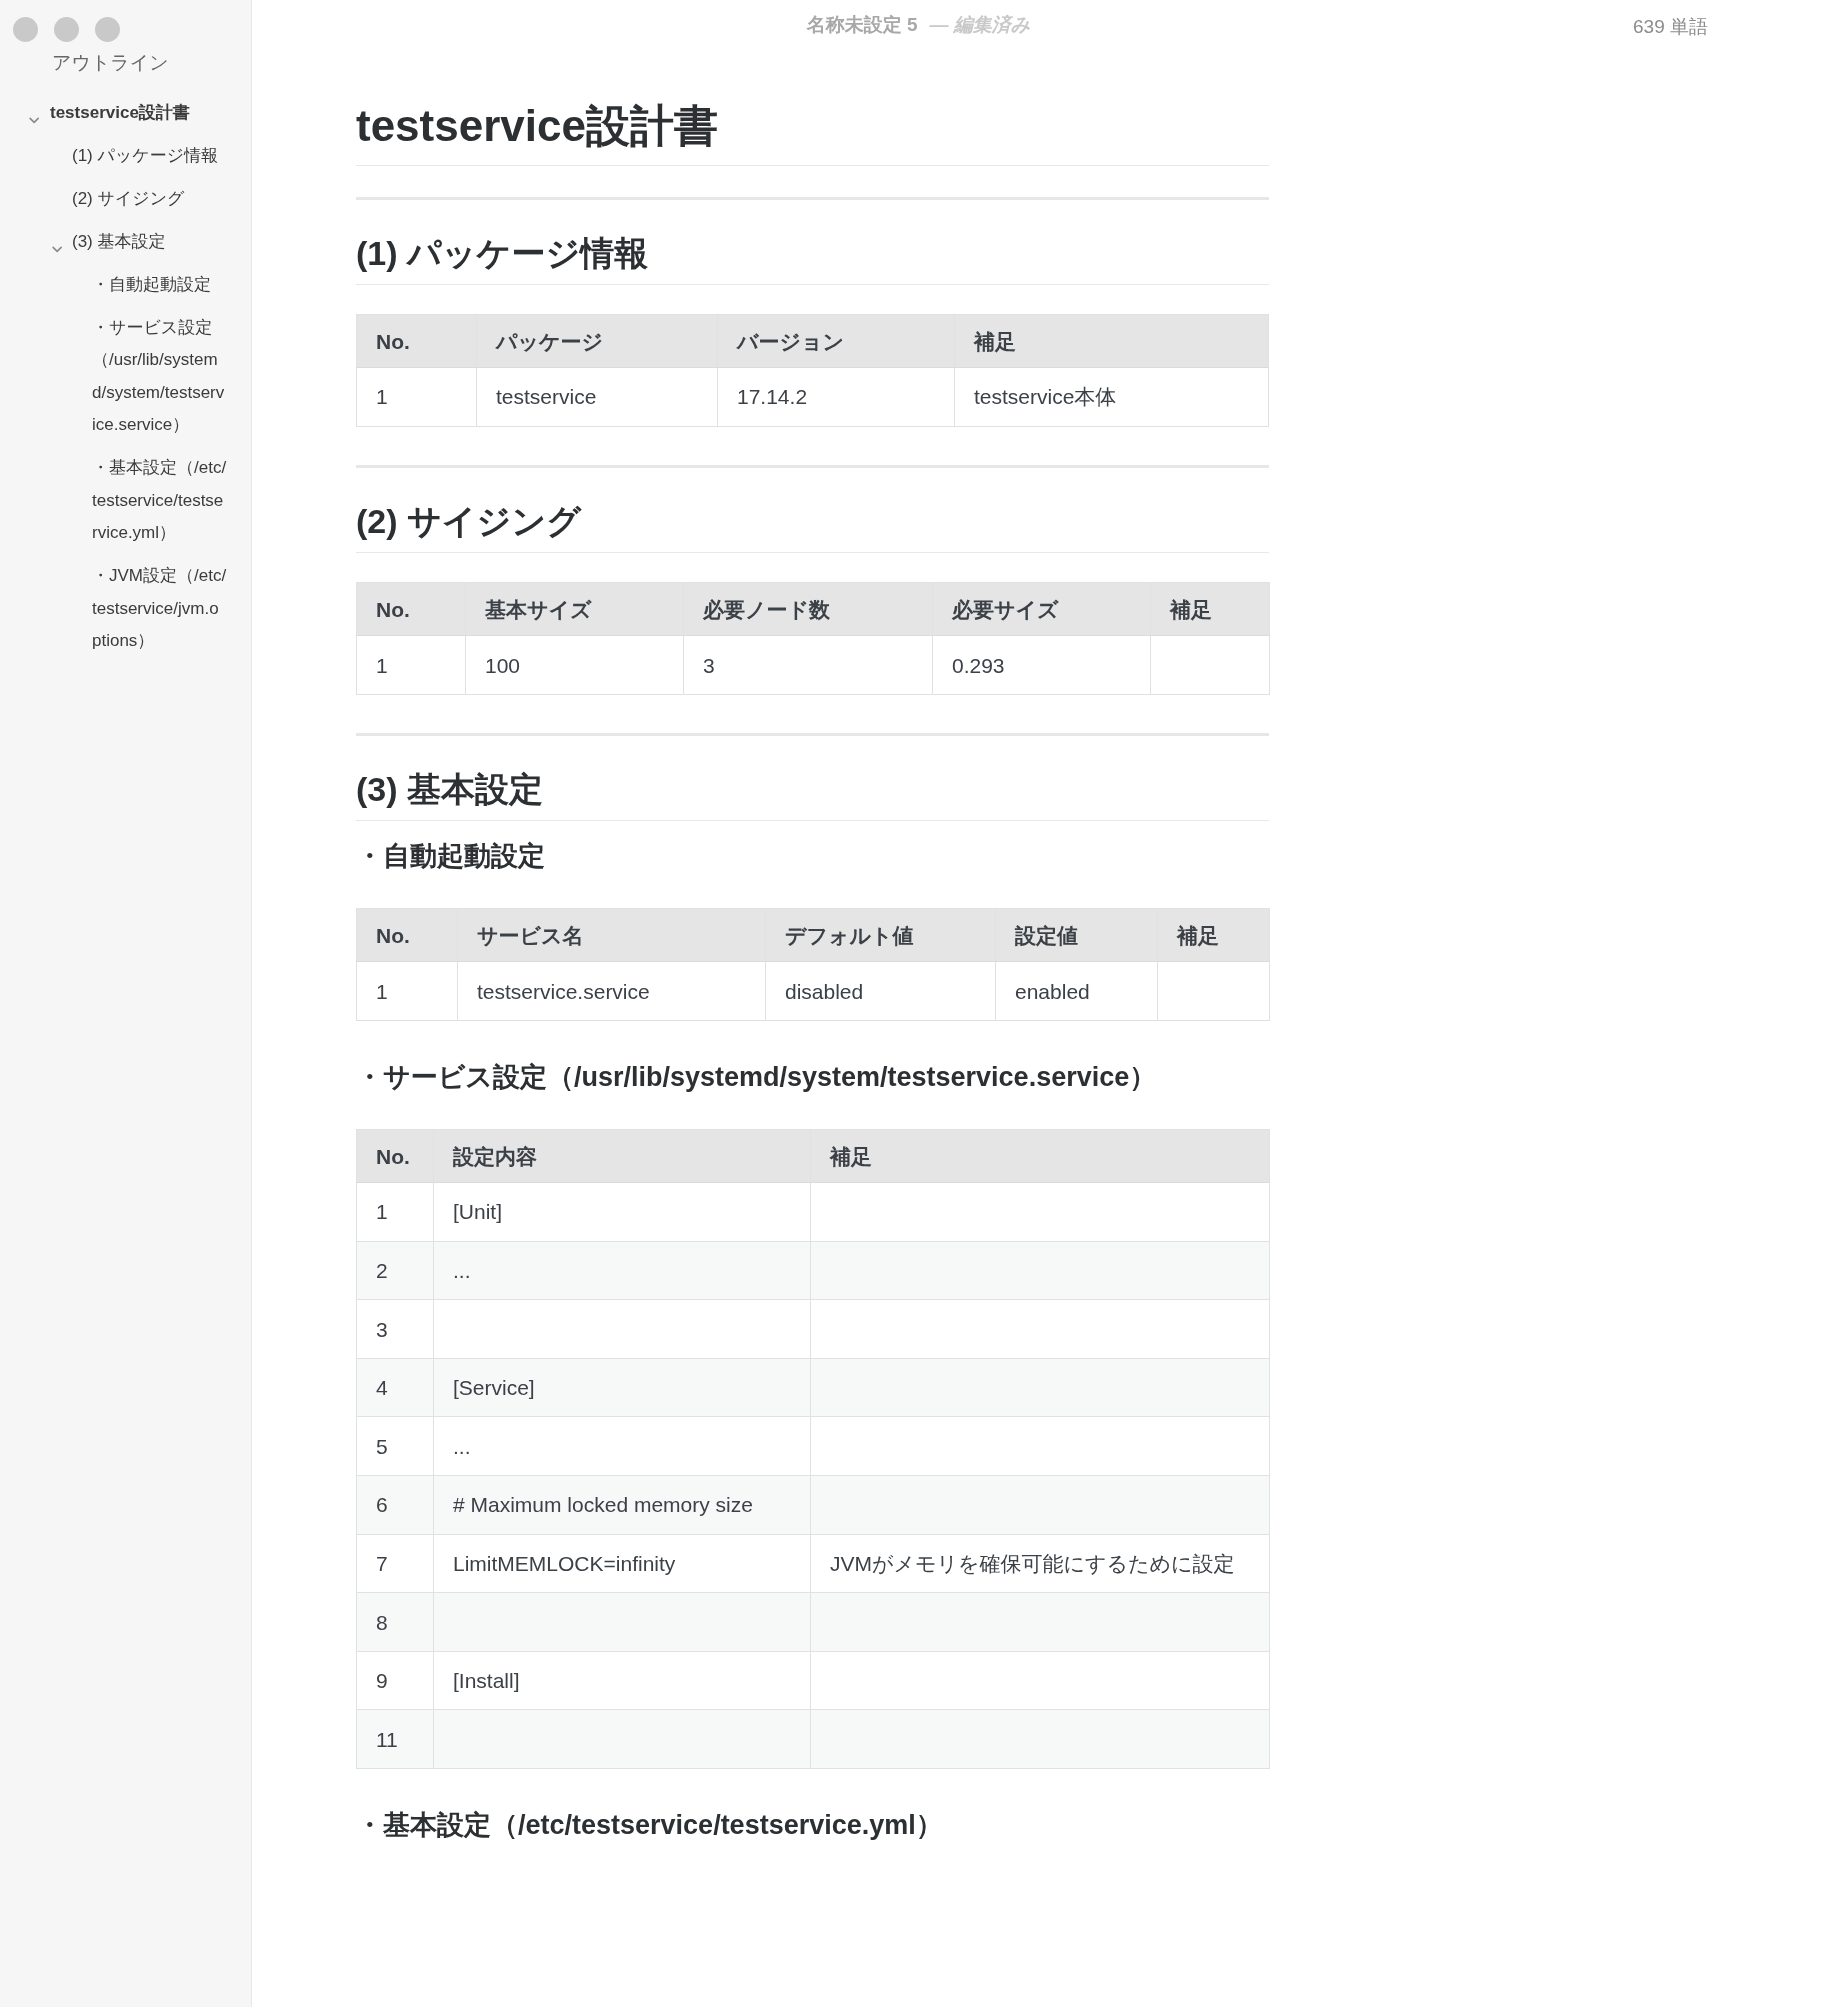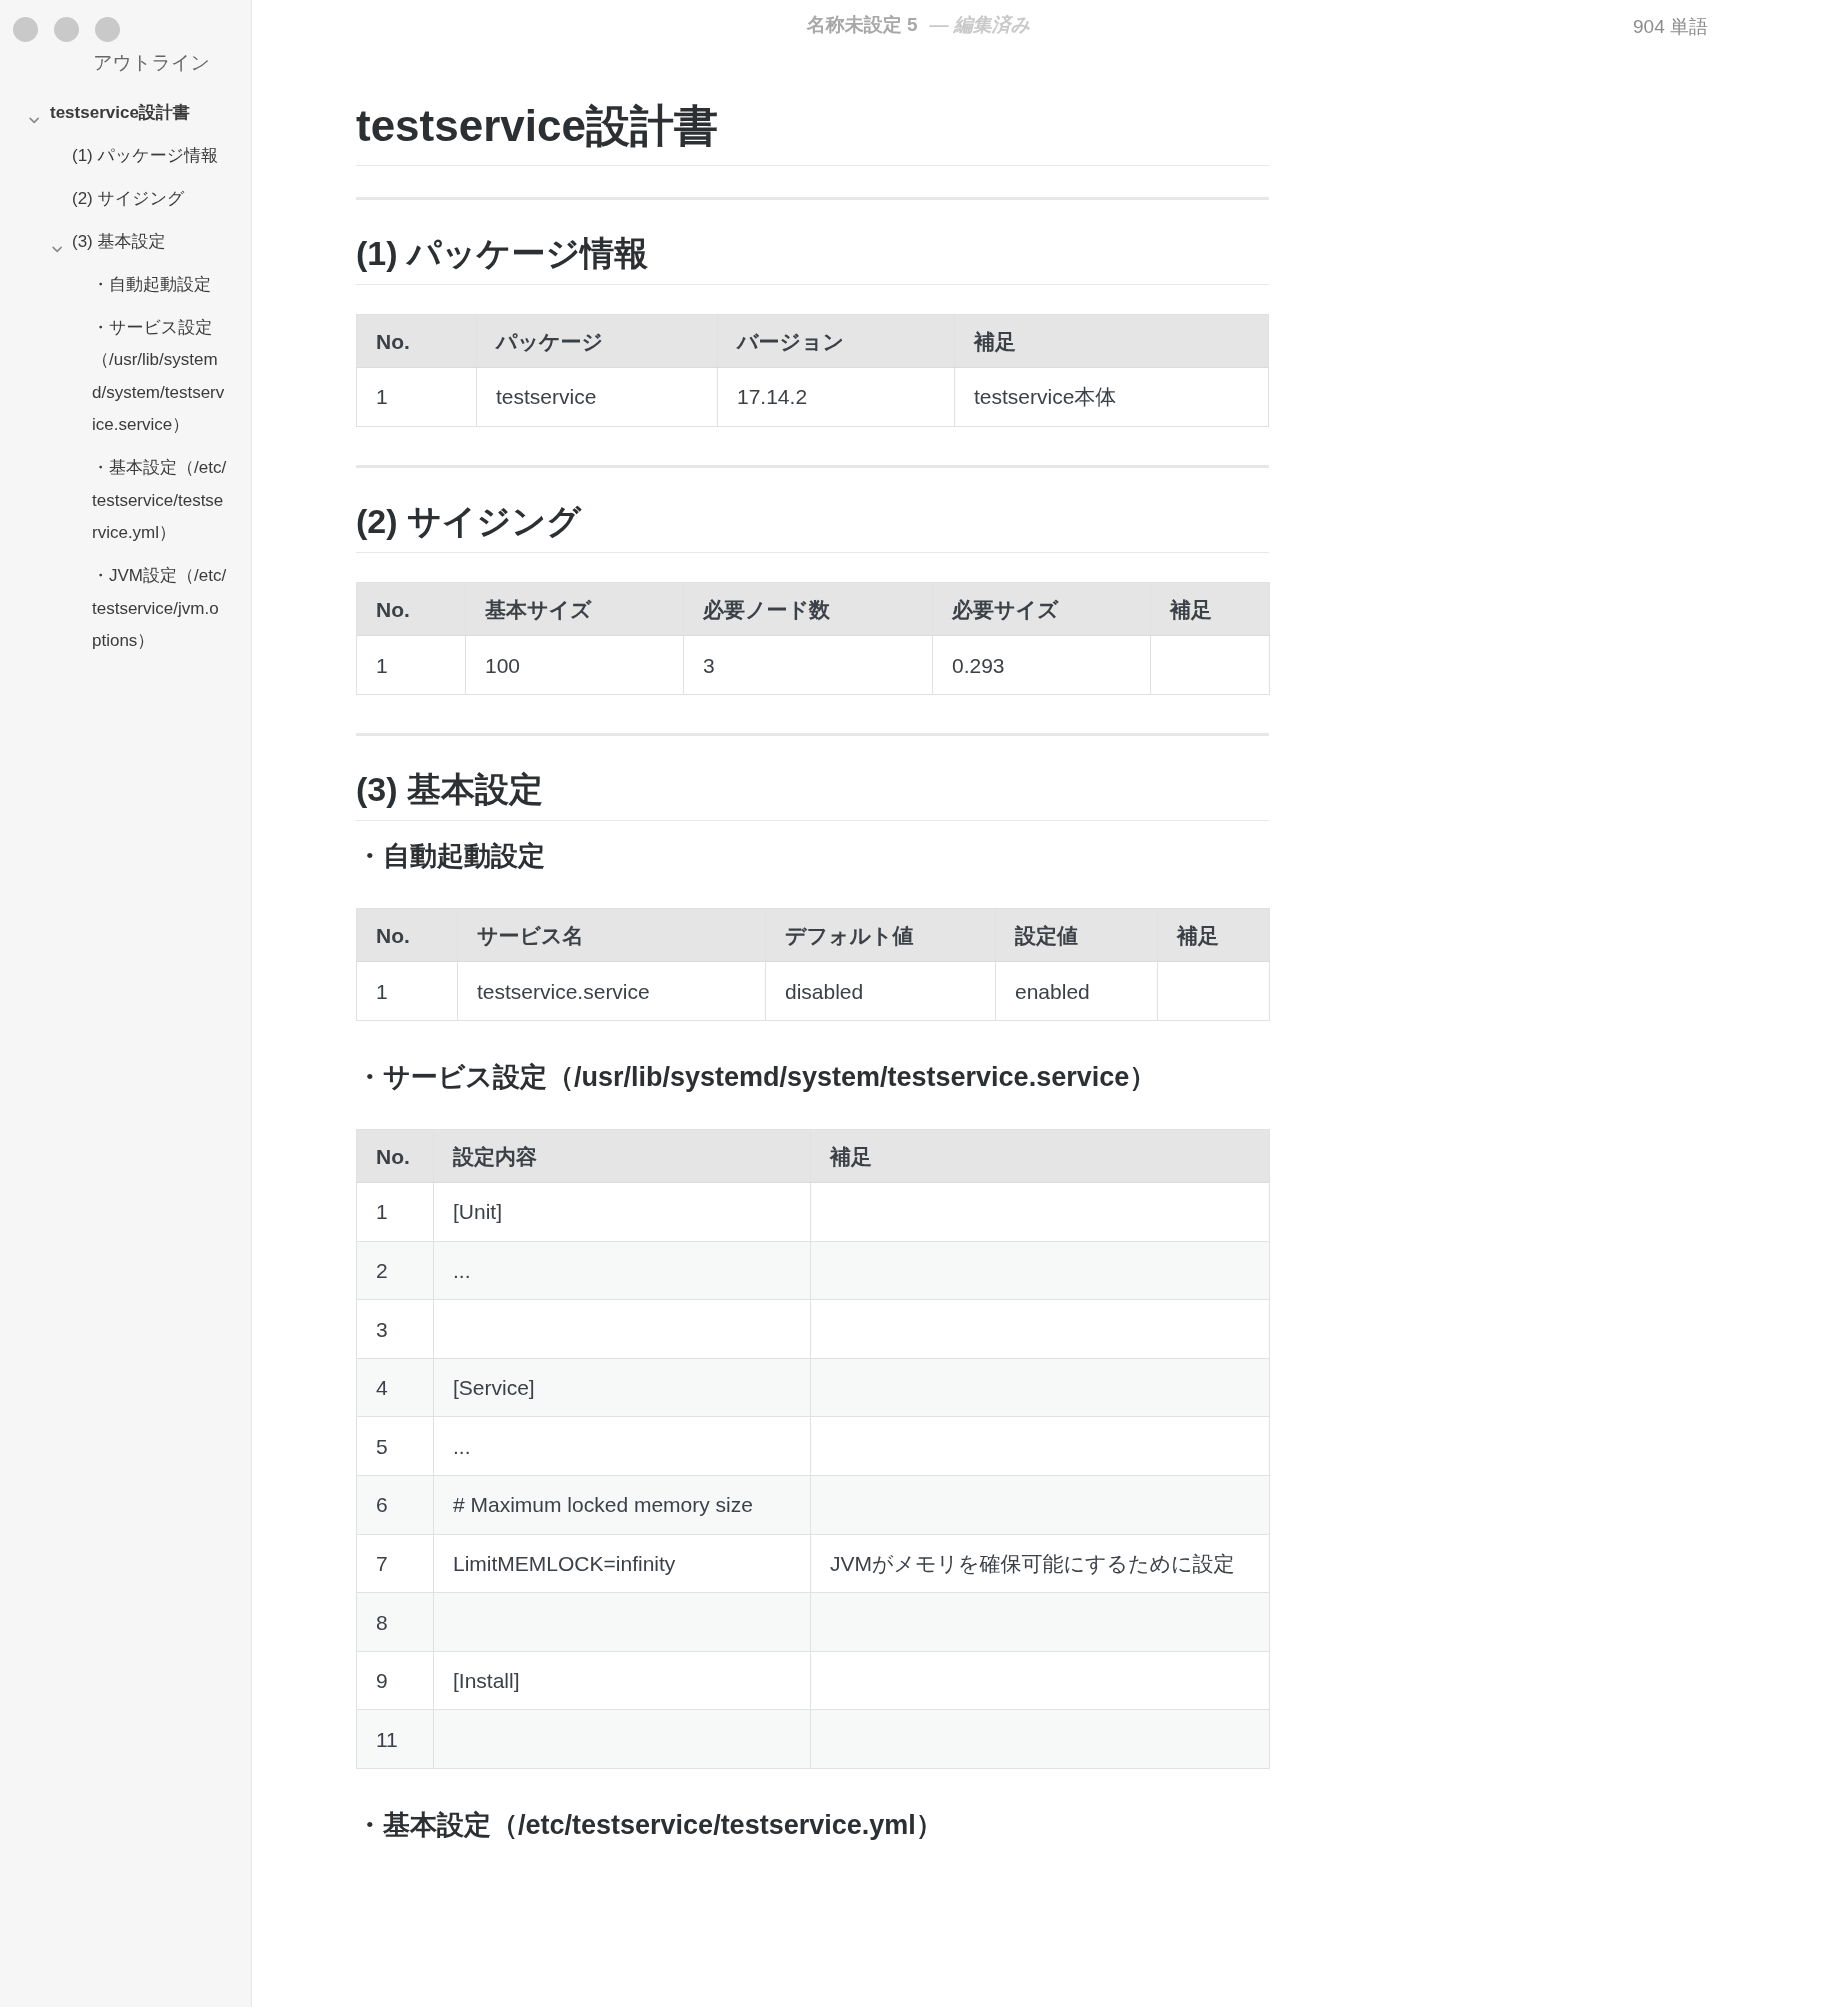--- a/index.html
+++ b/index.html
@@ -30,21 +30,21 @@
     background:#f6f6f6; border-right:1px solid #e8e8e8;
     padding-top:17px; z-index:2;
   }
   .traffic-lights { position:absolute; left:13.4px; top:17px; height:25px; }
   .traffic-lights .light {
     display:inline-block; width:25px; height:25px; border-radius:50%;
     background:#c9c9c9; margin-right:11.5px; vertical-align:top;
   }
   .outline-header {
     margin-top:32.5px; padding-left:52px;
-    font-size:19px; color:#666666; margin-bottom:21px;text-align:center;
+    font-size:19px; color:#666666; margin-bottom:21px;
   }
   .outline { font-size:17px; color:#3b3b3b; }
   .outline-item {
     position:relative; line-height:32.5px; margin-bottom:10.5px;
     word-break:break-all;
   }
   .outline-item.lvl1 { padding-left:50px; padding-right:12.4px; font-weight:bold; }
   .outline-item.lvl2 { padding-left:72px; padding-right:12.4px; }
   .outline-item.lvl3 { padding-left:92px;  padding-right:12.4px; width:240px; }
   .chevron { position:absolute; top:9.6px; }
@@ -123,21 +123,21 @@
     </div>
     <div class="outline-item lvl3">
       <span>・JVM設定（/etc/testservice/jvm.options）</span>
     </div>
   </nav>
 </aside>
 
 <header class="titlebar">
   <span class="doc-title">名称未設定 5</span>
   <span class="doc-edited">—  編集済み</span>
-  <span class="word-count">904 単語</span>
+  <span class="word-count">639 単語</span>
 </header>
 
 <main class="main">
 
   <h1>testservice設計書</h1>
   <hr>
 
   <h2>(1) パッケージ情報</h2>
   <table>
     <colgroup>

